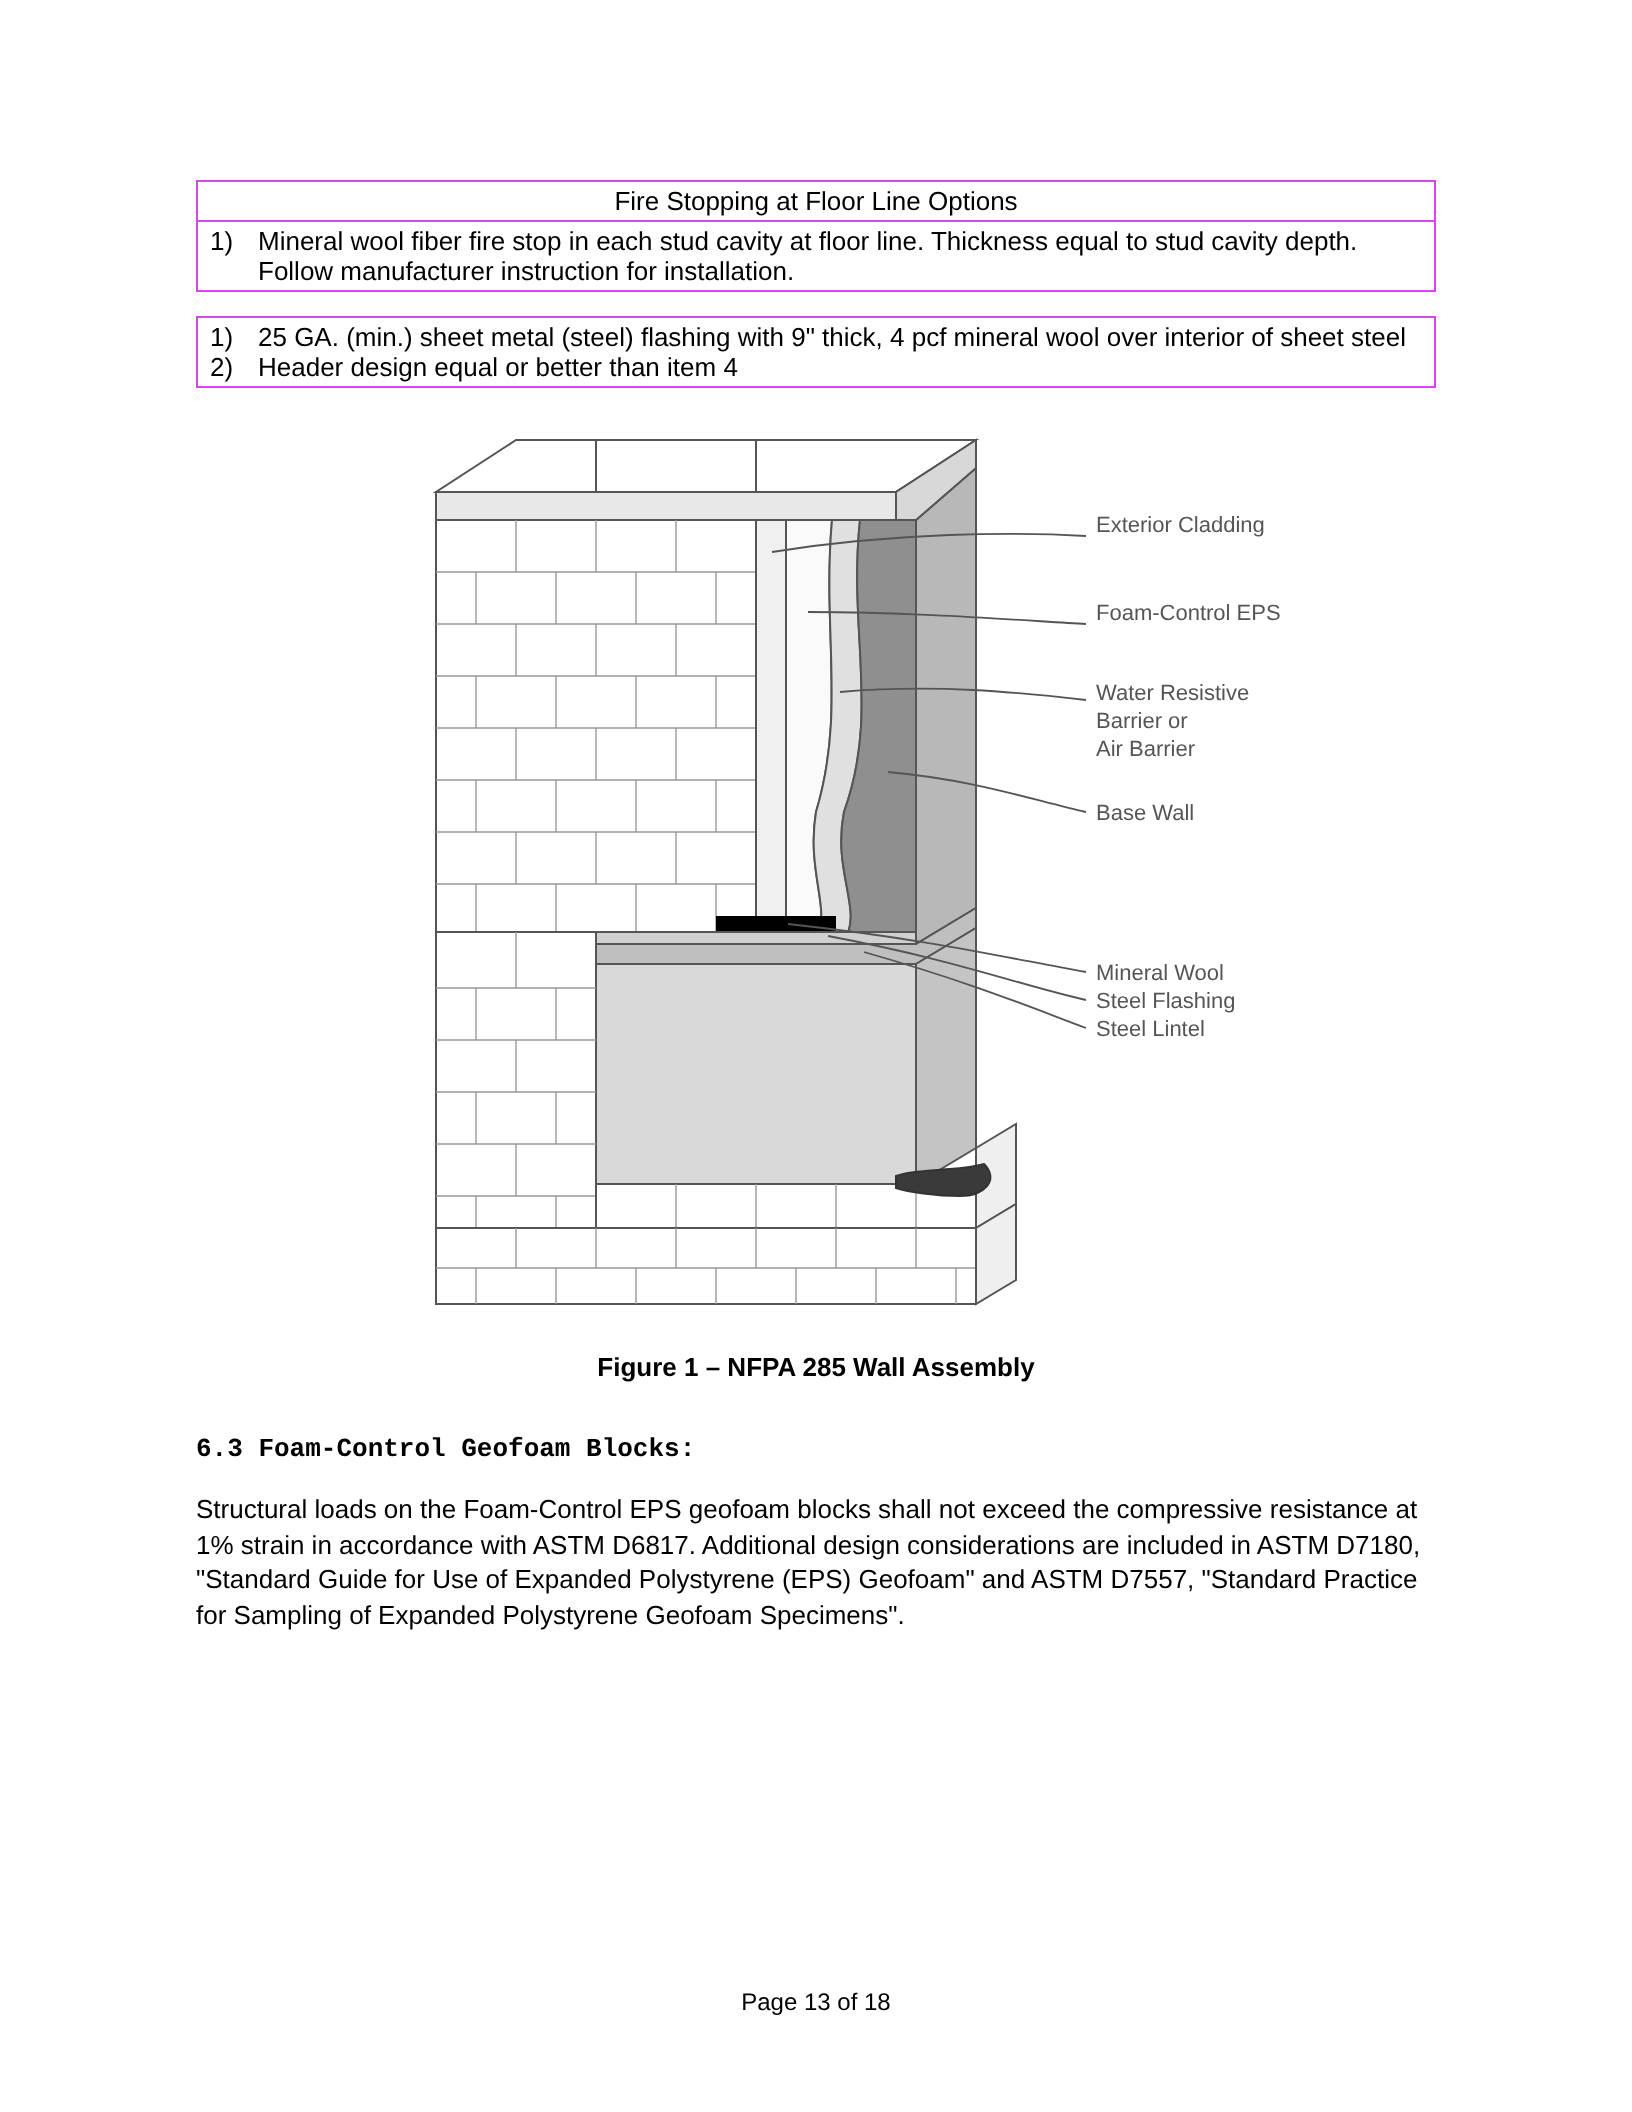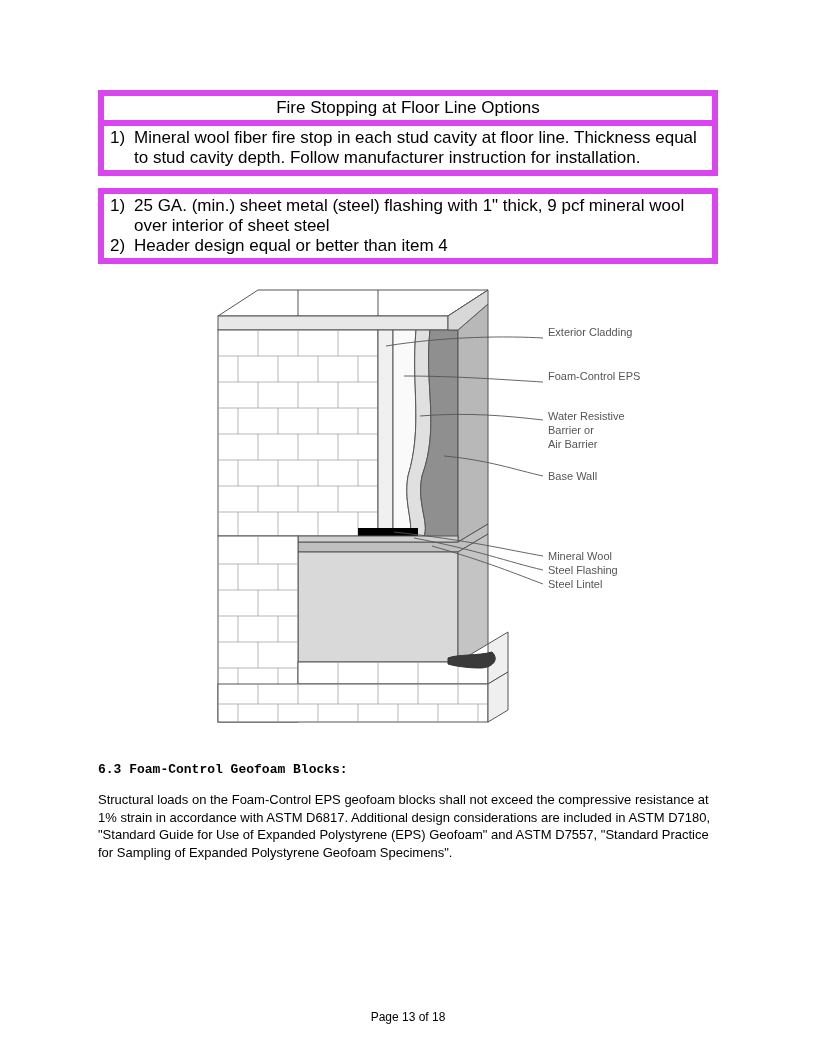--- a/index.html
+++ b/index.html
@@ -19,23 +19,23 @@
     box-sizing: border-box;
     height: 100%;
     position: relative;
   }
   table.boxed {
     width: 100%;
     border-collapse: collapse;
     margin-bottom: 12px;
   }
   table.boxed th, table.boxed td {
-    border: 6px solid #d946ef;
+    border: 1px solid #d946ef;
     padding: 2px 6px;
-    font-size: 17px;
+    font-size: 13px;
     vertical-align: top;
   }
   table.boxed th {
     font-weight: normal;
     text-align: center;
   }
   .item-row {
     display: flex;
   }
   .item-num {
@@ -66,21 +66,21 @@
     margin-bottom: 14px;
     font-family: Liberation Mono, monospace;
   }
   .para {
     font-size: 13px;
     line-height: 1.35;
     margin-bottom: 14px;
   }
   .footer {
     position: absolute;
-    bottom: 32px;
+    bottom: 48px;
     left: 0;
     width: 100%;
     text-align: center;
     font-size: 12px;
   }
   .diag-label {
     font-family: Arial, sans-serif;
     font-size: 11px;
     fill: #555;
   }
@@ -105,21 +105,21 @@
         </tr>
   </tbody>
     </table>
 
   <table class="boxed">
     <tbody>
     <tr>
           <td>
       <div class="item-row">
         <div class="item-num">1)</div>
-        <div class="item-text">25 GA. (min.) sheet metal (steel) flashing with 1" thick, 9 pcf mineral wool over interior of sheet steel</div>
+        <div class="item-text">25 GA. (min.) sheet metal (steel) flashing with 9" thick, 4 pcf mineral wool over interior of sheet steel</div>
       </div>
       <div class="item-row">
         <div class="item-num">2)</div>
         <div class="item-text">Header design equal or better than item 4</div>
       </div>
     </td>
         </tr>
   </tbody>
     </table>
 
@@ -260,19 +260,20 @@
       <text x="400" y="72" class="diag-label"> </text>
       <text x="400" y="104" class="diag-label">Foam-Control EPS</text>
       <text x="400" y="144" class="diag-label">Water Resistive</text>
       <text x="400" y="158" class="diag-label">Barrier or</text>
       <text x="400" y="172" class="diag-label">Air Barrier</text>
       <text x="400" y="204" class="diag-label">Base Wall</text>
       <text x="400" y="284" class="diag-label">Mineral Wool</text>
       <text x="400" y="298" class="diag-label">Steel Flashing</text>
       <text x="400" y="312" class="diag-label">Steel Lintel</text>
     </svg>
+    <div class="fig-caption">Figure 1 – NFPA 285 Wall Assembly</div>
   </div>
 
   <div class="section-heading">6.3 Foam-Control Geofoam Blocks:</div>
   <div class="para">Structural loads on the Foam-Control EPS geofoam blocks shall not exceed the compressive resistance at 1% strain in accordance with ASTM D6817.  Additional design considerations are included in ASTM D7180, "Standard Guide for Use of Expanded Polystyrene (EPS) Geofoam" and ASTM D7557, "Standard Practice for Sampling of Expanded Polystyrene Geofoam Specimens".</div>
 
   <div class="footer">Page 13 of 18</div>
 </div>
 
 </body></html>

